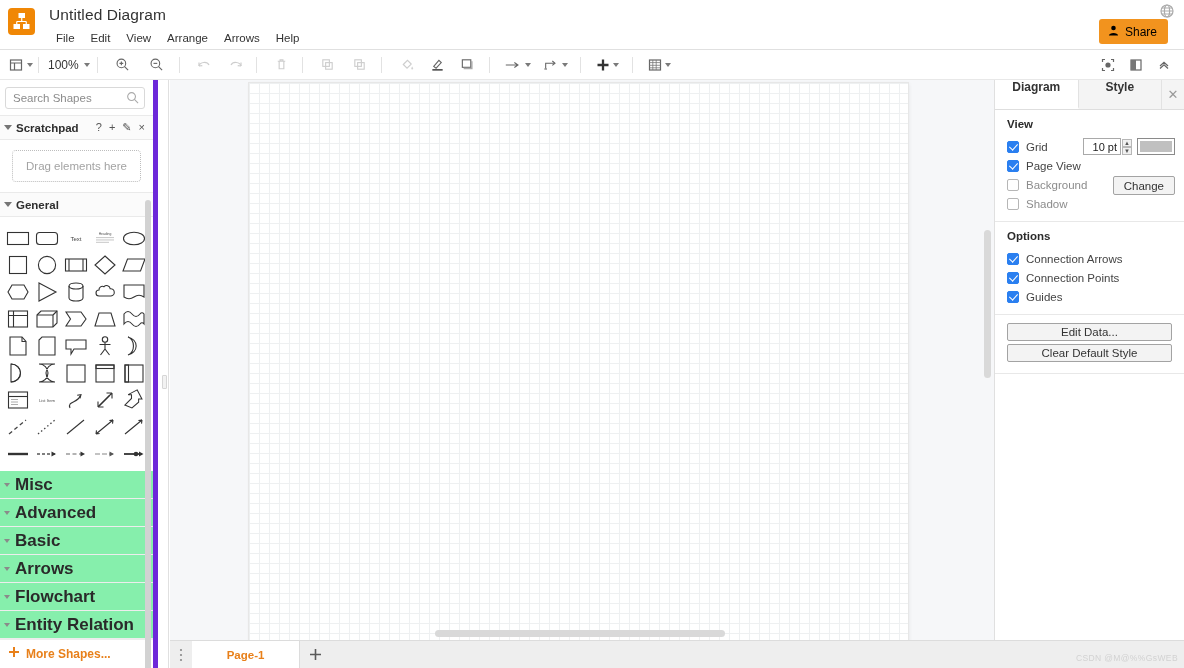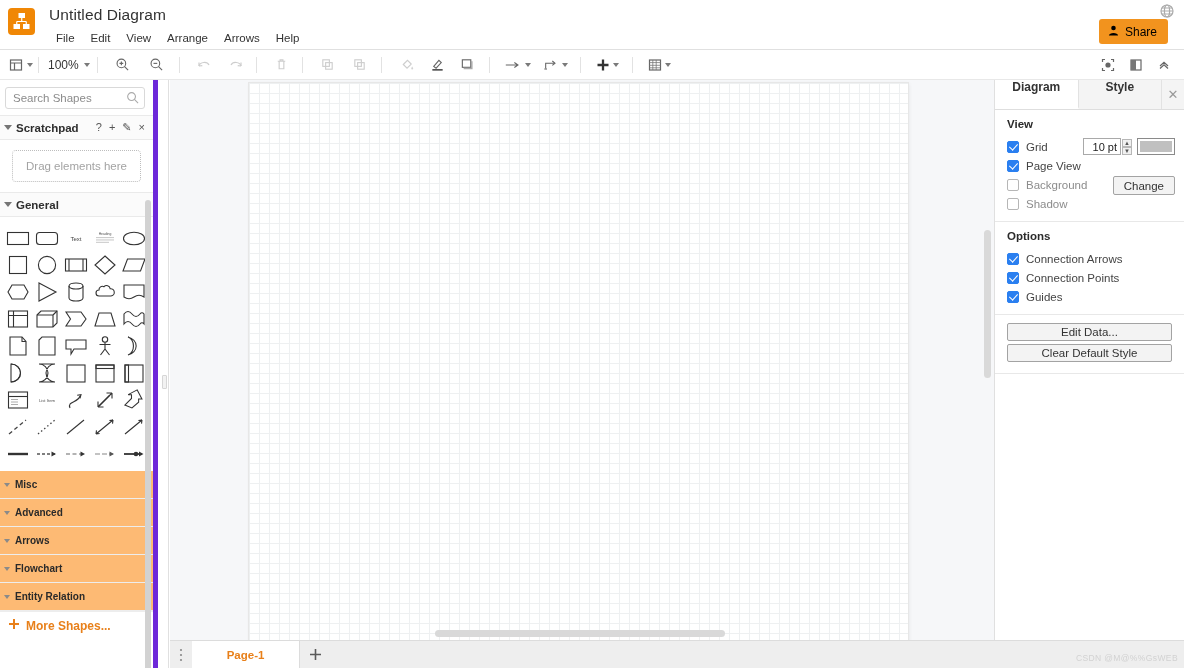--- a/index.html
+++ b/index.html
@@ -129,22 +129,22 @@
   }
   .shape-cell {
     width: 28px; height: 27px;
     display: flex; align-items: center; justify-content: center;
     cursor: pointer;
   }
   .cat-list { }
   .cat-row {
     height: 28px; display: flex; align-items: center;
     border-bottom: 1px solid #ededed;
-    font-size: 10px; font-weight: bold; color: #2a2a2a;
-    padding-left: 2px; cursor: pointer; background: #fdba74;
+    font-size: 17px; font-weight: bold; color: #2a2a2a;
+    padding-left: 2px; cursor: pointer; background: #86efac;
   }
   .tri-sm {
     width: 0; height: 0; margin: 0 5px 0 2px;
     border-left: 3.5px solid transparent; border-right: 3.5px solid transparent;
     border-top: 4.5px solid #8a8a8a;
   }
   .more-shapes {
     display: flex; align-items: center; gap: 6px;
     padding: 6px 0 6px 8px; color: #e8801a;
     font-size: 12px; font-weight: bold; cursor: pointer;
@@ -772,20 +772,24 @@
       <div class="cat-row">
         <i class="tri-sm"></i>
         <span>Misc</span>
       </div>
       <div class="cat-row">
         <i class="tri-sm"></i>
         <span>Advanced</span>
       </div>
       <div class="cat-row">
         <i class="tri-sm"></i>
+        <span>Basic</span>
+      </div>
+      <div class="cat-row">
+        <i class="tri-sm"></i>
         <span>Arrows</span>
       </div>
       <div class="cat-row">
         <i class="tri-sm"></i>
         <span>Flowchart</span>
       </div>
       <div class="cat-row">
         <i class="tri-sm"></i>
         <span>Entity Relation</span>
       </div>

